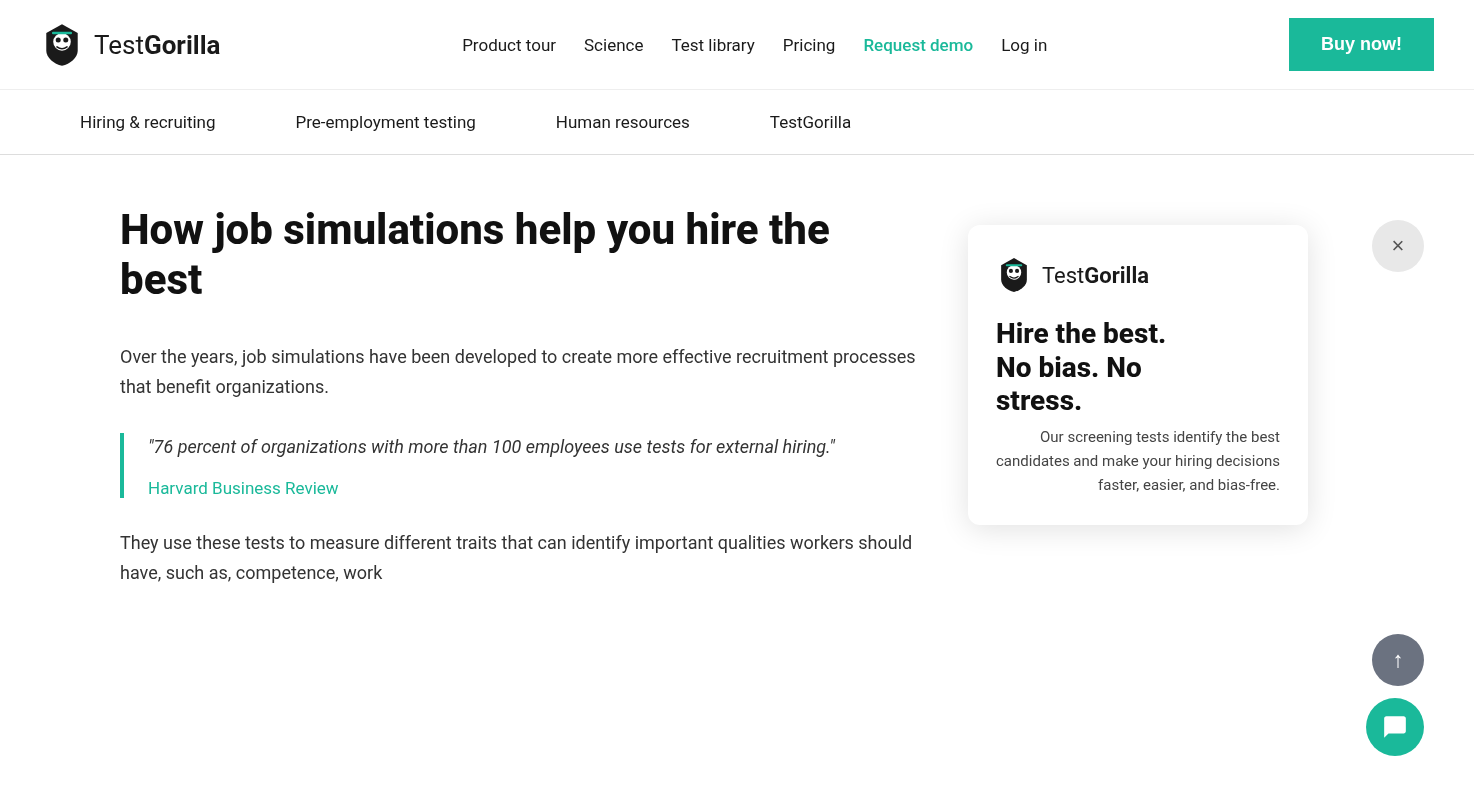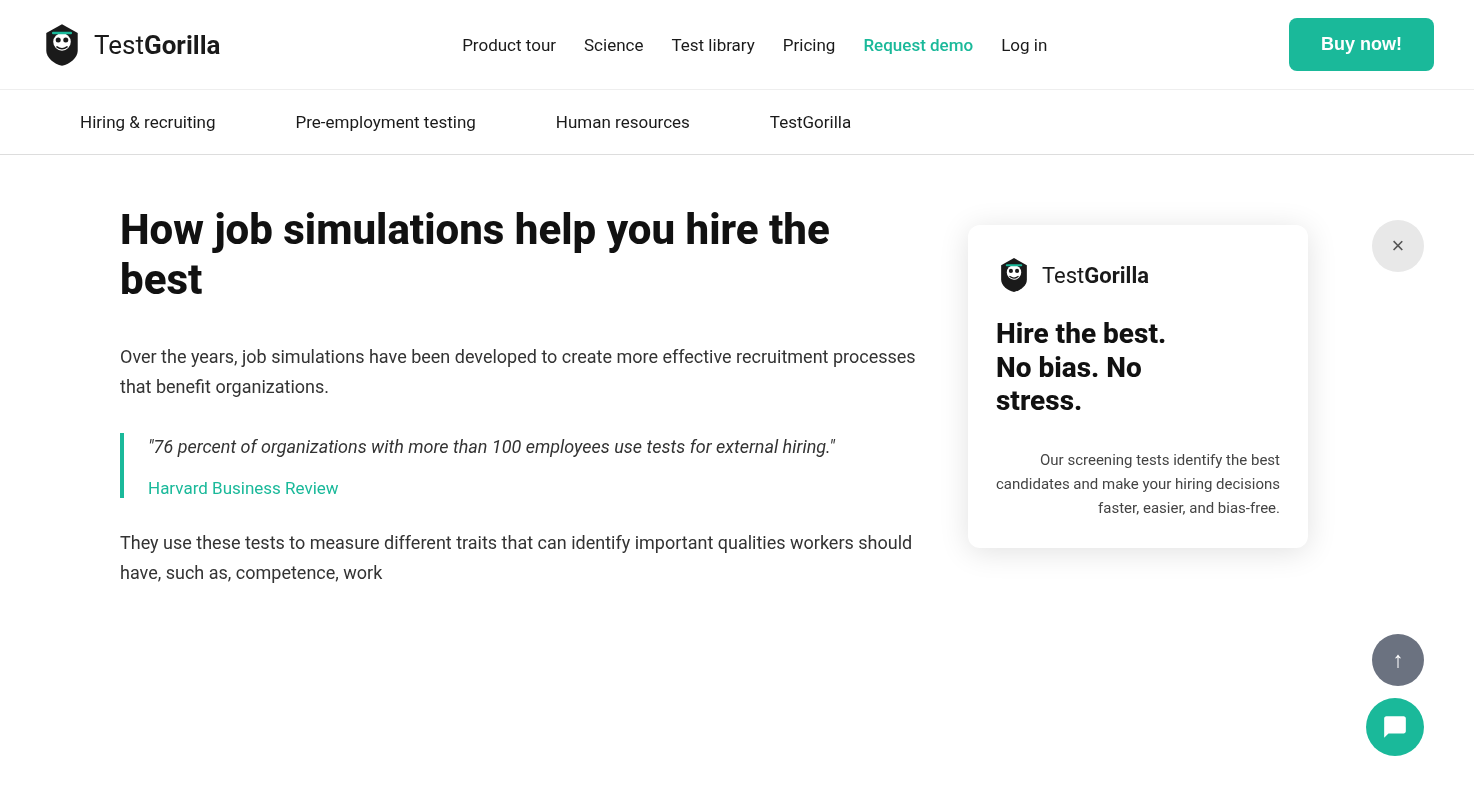--- a/index.html
+++ b/index.html
@@ -40,21 +40,21 @@
       color: #1a1a1a;
     }
     .nav-links a.demo {
       color: #1ab99a;
       font-weight: 500;
     }
     .buy-btn {
       background: #1ab99a;
       color: #fff;
       border: none;
-      border-radius: 8px;
+      border-radius: 0;
       padding: 16px 32px;
       font-size: 18px;
       font-weight: 700;
       cursor: pointer;
     }
 
     
     .secondary-nav {
       display: flex;
       align-items: center;
@@ -137,21 +137,21 @@
       font-size: 22px;
       font-weight: 400;
     }
     .card-logo-text strong {
       font-weight: 700;
     }
     .card h2 {
       font-size: 28px;
       font-weight: 800;
       line-height: 1.2;
-      margin-bottom: 30px;
+      margin-bottom: 7px;
       color: #111;
     }
     .card p {
       font-size: 15px;
       line-height: 1.6;
       color: #444;
       text-align: right;
     }
 
     

